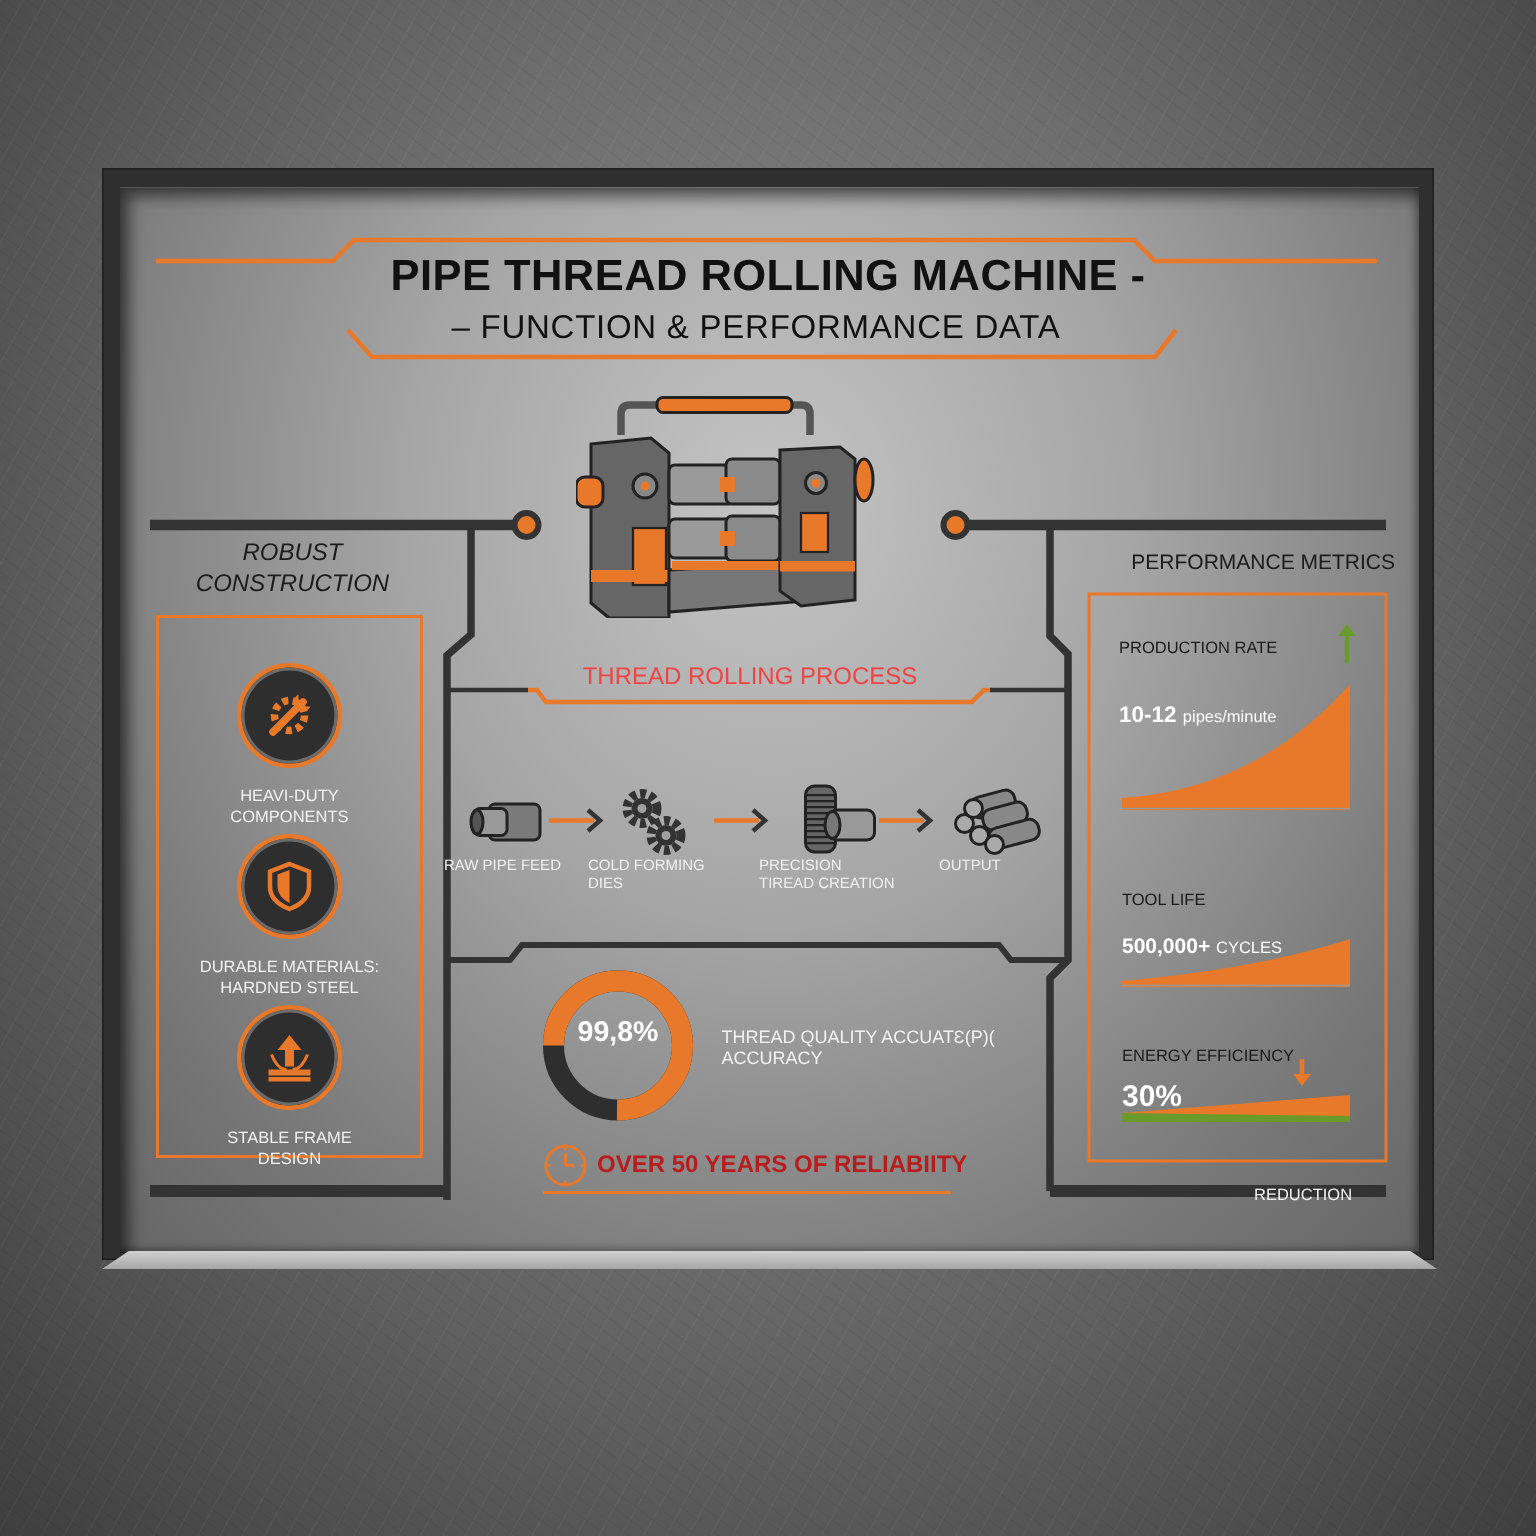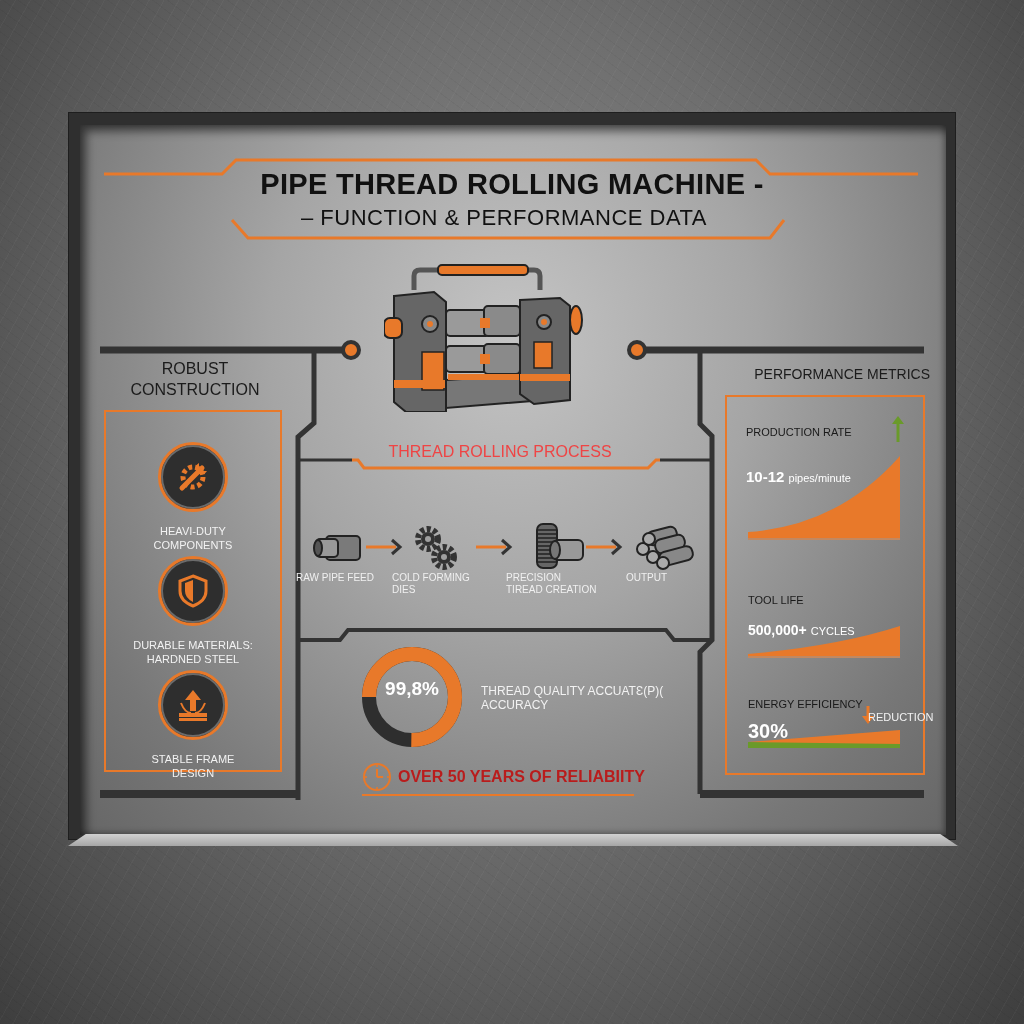--- a/index.html
+++ b/index.html
@@ -150,21 +150,21 @@
   <rect x="64" y="112" width="80" height="6" fill="#e8792a"></rect>
 
   <polygon points="136,38 176,36 186,44 186,138 150,142 136,132" fill="#666" stroke="#222" stroke-width="2"></polygon>
   <rect x="150" y="80" width="18" height="26" fill="#e8792a" stroke="#222" stroke-width="1.5"></rect>
   <rect x="136" y="112" width="50" height="7" fill="#e8792a"></rect>
   <circle cx="160" cy="60" r="7" fill="#888" stroke="#222" stroke-width="2"></circle>
   <circle cx="160" cy="60" r="3" fill="#e8792a"></circle>
   <ellipse cx="192" cy="58" rx="6" ry="14" fill="#e8792a" stroke="#222" stroke-width="2"></ellipse>
 </svg>
 
-<div class="section-head" style="left:100px;top:358px;width:190px;">
+<div class="section-head" style="left:100px;top:358px;width:190px;font-style:italic;">
   <div>ROBUST</div>
   <div>CONSTRUCTION</div>
 </div>
 <div class="left-box">
   <div class="feature" style="top:144px;">
     <div class="badge">
       <svg width="32" height="34" viewBox="0 0 32 34">
         <path d="M16 2 L29 7 V17 Q29 27 16 32 Q3 27 3 17 V7 Z" fill="none" stroke="#e8792a" stroke-width="3"></path>
         <path d="M16 6 L8 9 V17 Q8 24 16 28 Z" fill="#e8792a"></path>
       </svg>
@@ -337,13 +337,13 @@
 </svg>
 
 <div class="metric-label" style="left:748px;top:698px;">ENERGY EFFICIENCY</div>
 <svg style="position:absolute;left:748px;top:704px;" width="154" height="44" viewBox="0 0 154 44">
   <path d="M0 44 V38 L152 26 V44 Z" fill="#e8792a"></path>
   <path d="M0 44 V38 L152 40 V44 Z" fill="#6a9a2a"></path>
   <line x1="120" y1="2" x2="120" y2="14" stroke="#e8792a" stroke-width="3"></line>
   <polygon points="114,12 120,20 126,12" fill="#e8792a"></polygon>
 </svg>
 <div class="metric-value" style="left:748px;top:720px;font-size:20px;">30%</div>
-<div class="metric-label" style="left:836px;top:711px;color:#f2f2f2;margin-left:32px;">REDUCTION</div>
+<div class="metric-label" style="left:836px;top:791px;color:#f2f2f2;">REDUCTION</div>
 
 </body></html>

